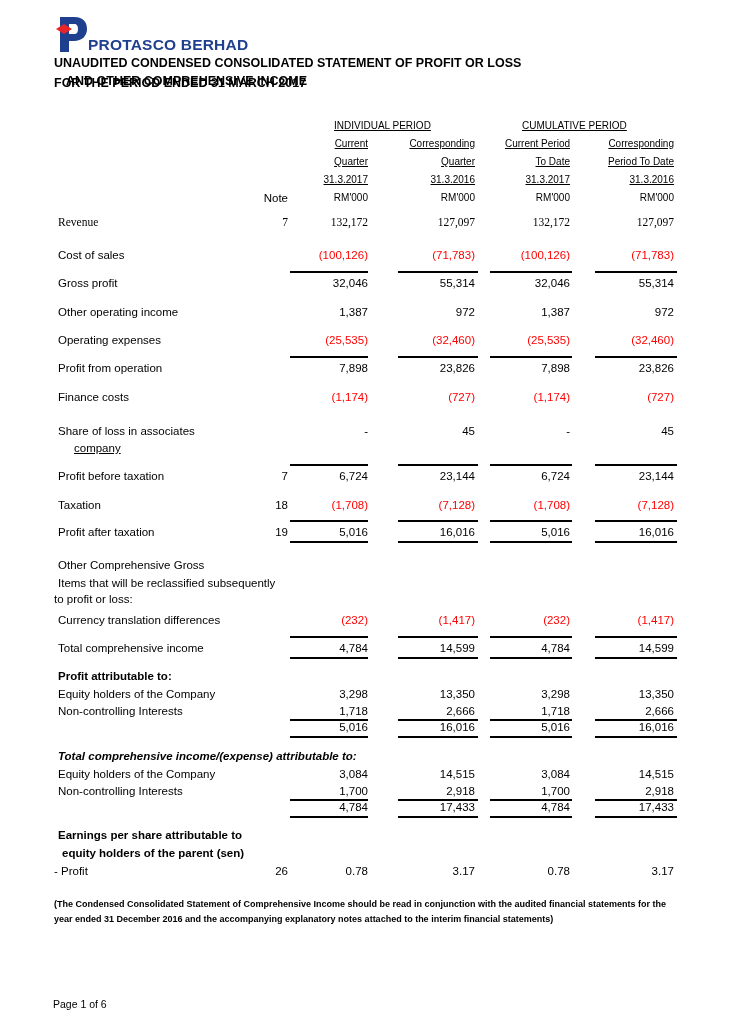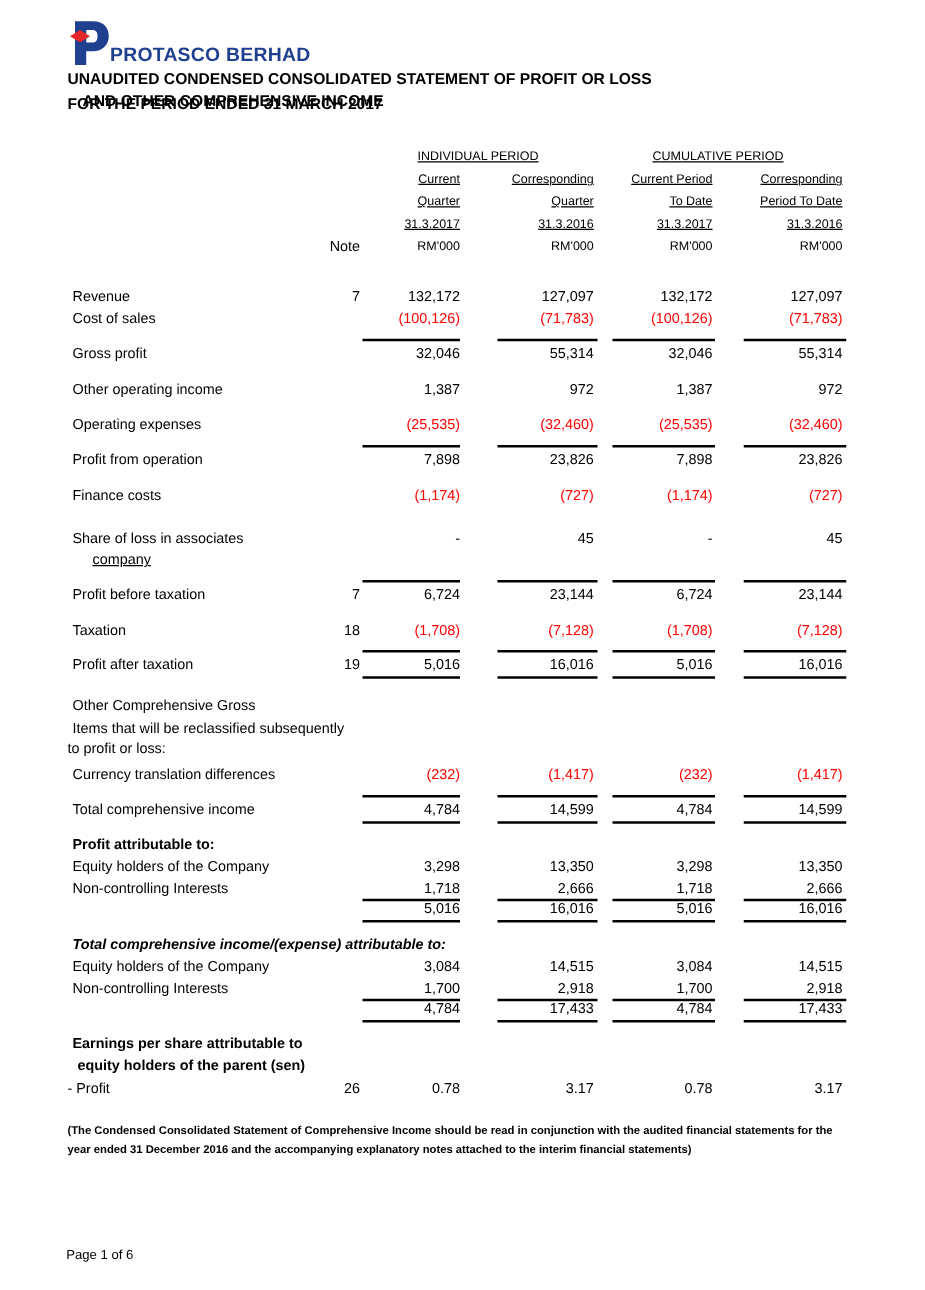--- a/index.html
+++ b/index.html
@@ -63,21 +63,21 @@
 <div class="hdr u c3" style="top:174px;">31.3.2017</div>
 <div class="hdr u c4" style="top:174px;">31.3.2016</div>
 
 <div class="note" style="top:192px;">Note</div>
 <div class="hdr c1" style="top:192px;">RM'000</div>
 <div class="hdr c2" style="top:192px;">RM'000</div>
 <div class="hdr c3" style="top:192px;">RM'000</div>
 <div class="hdr c4" style="top:192px;">RM'000</div>
 
 <div id="rows">
-    <div class="row" style="top: 232px;">
+    <div class="row" style="top: 216px; font-family: Liberation Serif, serif;">
       <div class="lbl">Revenue</div>
       <div class="note">7</div>
       <div class="col c1">132,172</div>
       <div class="col c2">127,097</div>
       <div class="col c3">132,172</div>
       <div class="col c4">127,097</div>
     </div>
     <div class="row" style="top: 249px; padding-left: 20px;">
       <div class="lbl">Cost of sales</div>
       <div class="note"></div>

